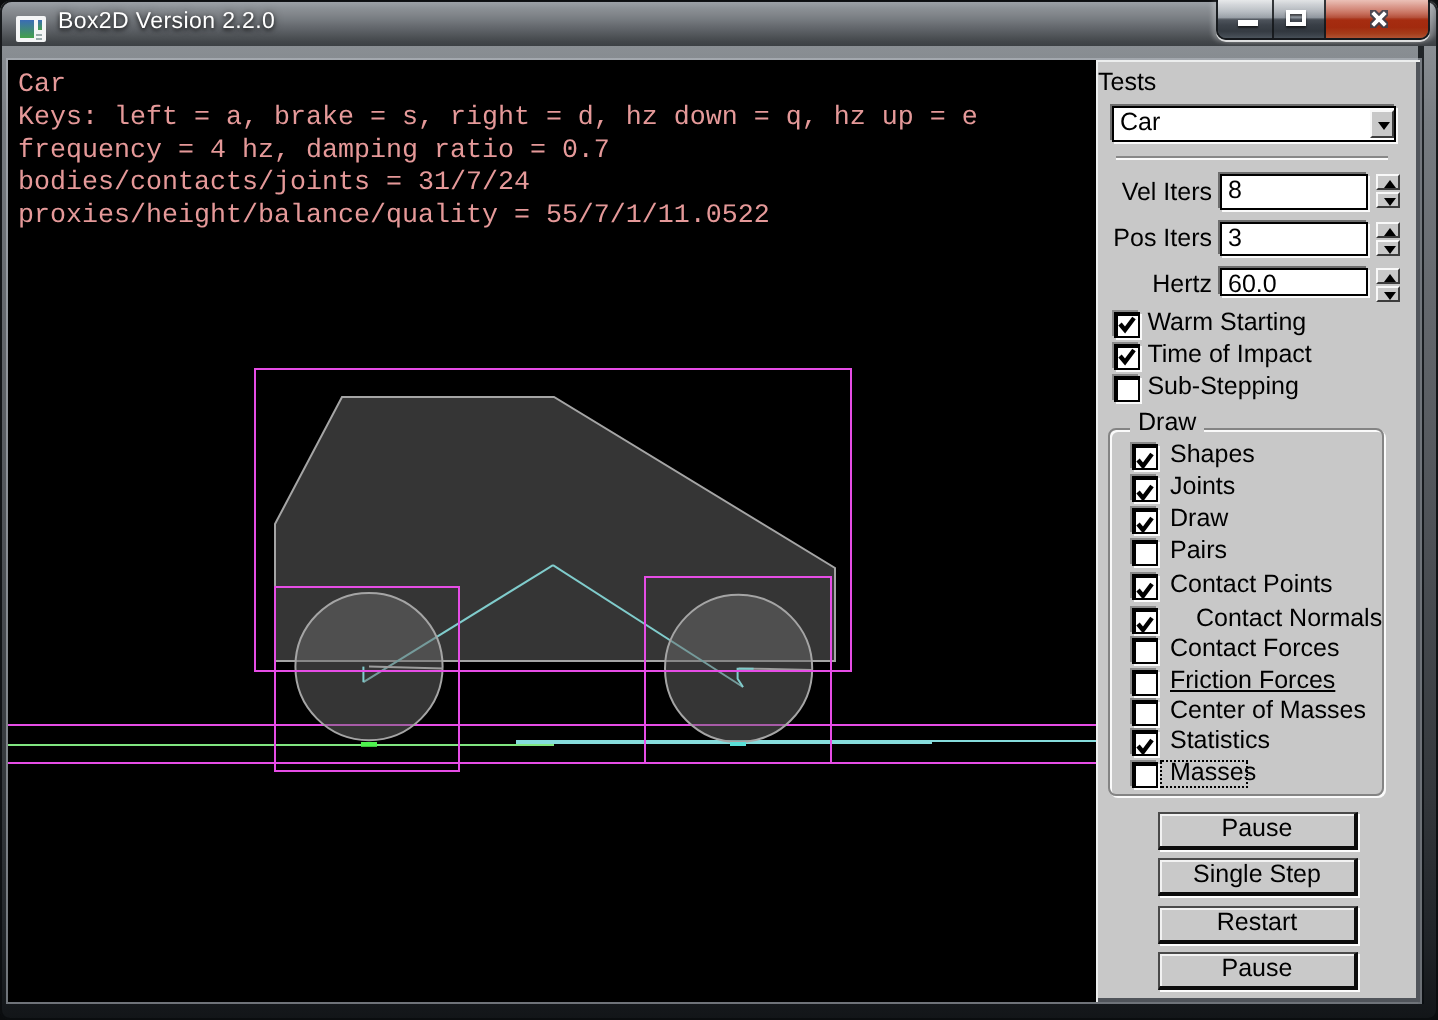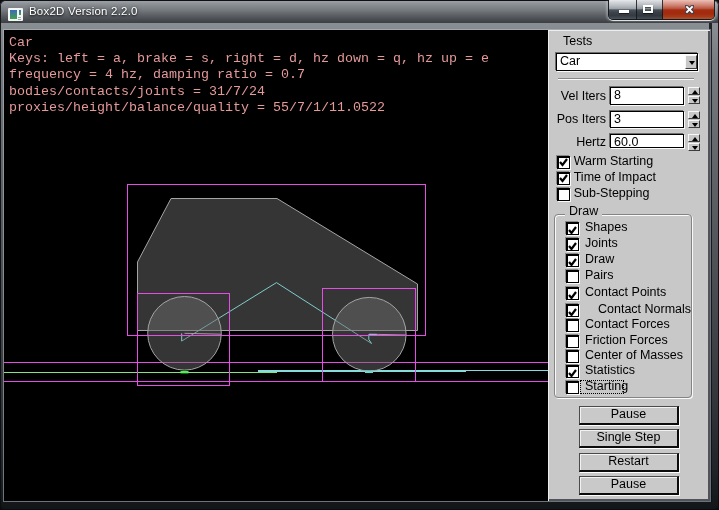--- a/index.html
+++ b/index.html
@@ -145,21 +145,21 @@
           <text x="5" y="81">proxies/height/balance/quality = 55/7/1/11.0522</text>
         </g>
 
         <line x1="176.5" y1="342.2" x2="184.5" y2="342.2" stroke="#4df24d" stroke-width="2.4"></line>
         <line x1="361" y1="342" x2="369" y2="342" stroke="#5ae0d8" stroke-width="2"></line>
       </svg>
 
     </div>
 
     <div id="panel">
-      <div class="lbl" style="left:15px; top:4px;">Tests</div>
+      <div class="lbl" style="left:1px; top:4px;">Tests</div>
 
       <div class="sunk" style="left:8px; top:23px; width:142px; height:17.5px;">
         <div class="txt">Car</div>
         <div class="spb" style="position:absolute; right:0px; top:0.5px; width:12px; height:14.5px;">
           <div class="tri-dn" style="left:2.5px; top:5px; border-left:3px solid transparent; border-right:3px solid transparent; border-top:4px solid #000;"></div>
         </div>
       </div>
       <div class="sep" style="left:10px; top:48px; width:136px;"></div>
 
       <div class="lbl" style="left:0px; top:58.6px; width:58px; text-align:right;">Vel Iters</div>
@@ -237,30 +237,30 @@
             <path d="M1 4 L3.5 7 L8 1" fill="none" stroke="#000" stroke-width="2.2"></path>
           </svg></div>
       <div class="lbl" style="left:37px; top:255px;">Contact Points</div>
       <div class="cb" style="left:18px; top:273.5px;"><svg width="9" height="9" viewBox="0 0 9 9">
             <path d="M1 4 L3.5 7 L8 1" fill="none" stroke="#000" stroke-width="2.2"></path>
           </svg></div>
       <div class="lbl" style="left:37px; top:271.5px;margin-left:13px;">Contact Normals</div>
       <div class="cb" style="left:18px; top:289px;"></div>
       <div class="lbl" style="left:37px; top:287px;">Contact Forces</div>
       <div class="cb" style="left:18px; top:304.5px;"></div>
-      <div class="lbl" style="left:37px; top:302.5px;">Friction Forces</div>
+      <div class="lbl" style="left:37px; top:302.5px;text-decoration:underline;">Friction Forces</div>
       <div class="cb" style="left:18px; top:320px;"></div>
       <div class="lbl" style="left:37px; top:318px;">Center of Masses</div>
       <div class="cb" style="left:18px; top:335px;"><svg width="9" height="9" viewBox="0 0 9 9">
             <path d="M1 4 L3.5 7 L8 1" fill="none" stroke="#000" stroke-width="2.2"></path>
           </svg></div>
       <div class="lbl" style="left:37px; top:333px;">Statistics</div>
       <div class="cb" style="left:18px; top:351px;"></div>
       <div class="focus" style="left:32px; top:349.5px; width:44px; height:14px;"></div>
-      <div class="lbl" style="left:37px; top:349px;">Starting</div>
+      <div class="lbl" style="left:37px; top:349px;">Masses</div>
 
       <div class="btn" style="left:31px; top:375.5px;">Pause</div>
       <div class="btn" style="left:31px; top:422.5px;">Restart</div>
       <div class="btn" style="left:31px; top:399px;">Single Step</div>
       <div class="btn" style="left:31px; top:446px;">Pause</div>
     </div>
   </div>
 </div>
 
 </body></html>

